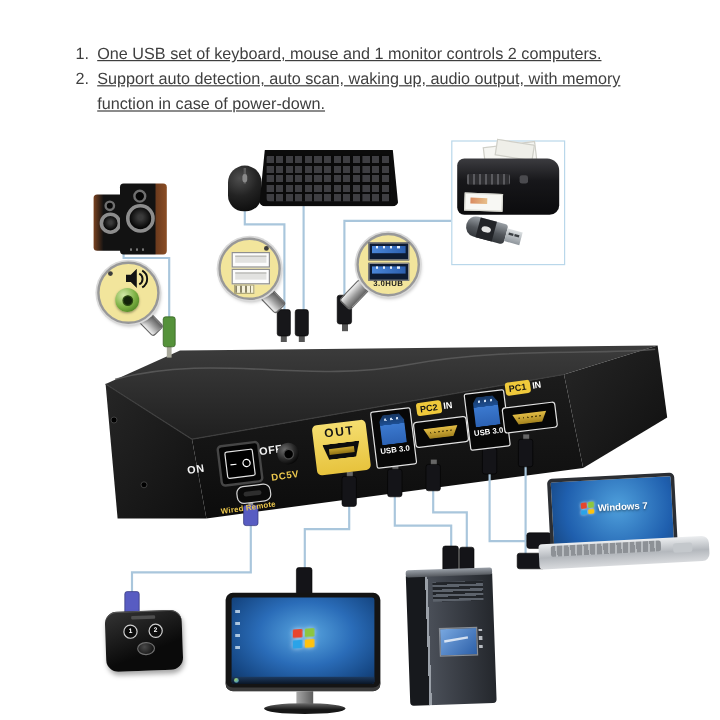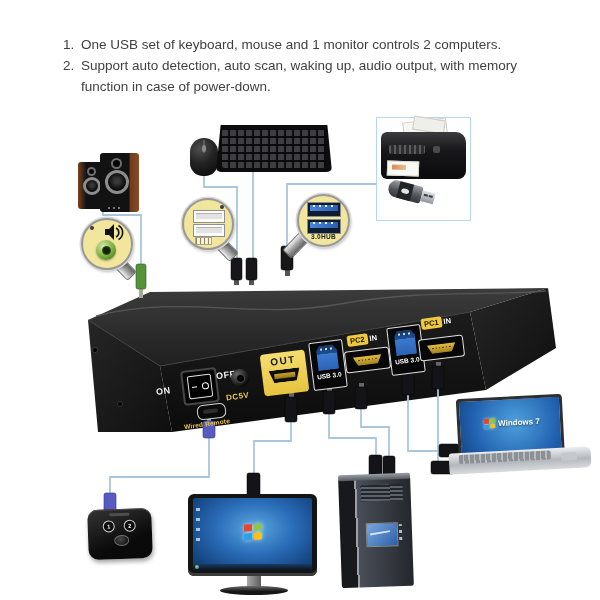--- a/index.html
+++ b/index.html
@@ -3,21 +3,21 @@
 <meta charset="utf-8">
 <style>
   html,body{margin:0;padding:0;background:#fff;}
   .canvas{position:relative;width:600px;height:600px;background:#fff;overflow:hidden;
           font-family:"Liberation Sans",sans-serif;}
   
   .features{position:absolute;left:63px;top:34px;width:474px;color:#3f3f3f;
             font-size:13.5px;line-height:21px;}
   .feat{display:flex;}
   .feat .num{width:18px;flex:0 0 18px;}
-  .feat .ftxt{flex:1;}
+  .feat .ftxt{flex:1;text-decoration:underline;}
   
   .abs{position:absolute;}
   svg.art{position:absolute;left:0;top:0;z-index:1;}
   .dev{position:absolute;z-index:2;}
   .port{position:absolute;z-index:3;transform:rotate(-7deg);}
   .panel-lbl{position:absolute;z-index:3;transform:rotate(-8deg);color:#f2f2f2;
              font-weight:bold;font-size:9px;letter-spacing:.5px;}
   
   .spk-r{left:100px;top:153px;width:39px;height:59px;border-radius:3px;
          background:linear-gradient(90deg,#121212 74%,#6e3c1e 78%,#8a4d24 100%);}

